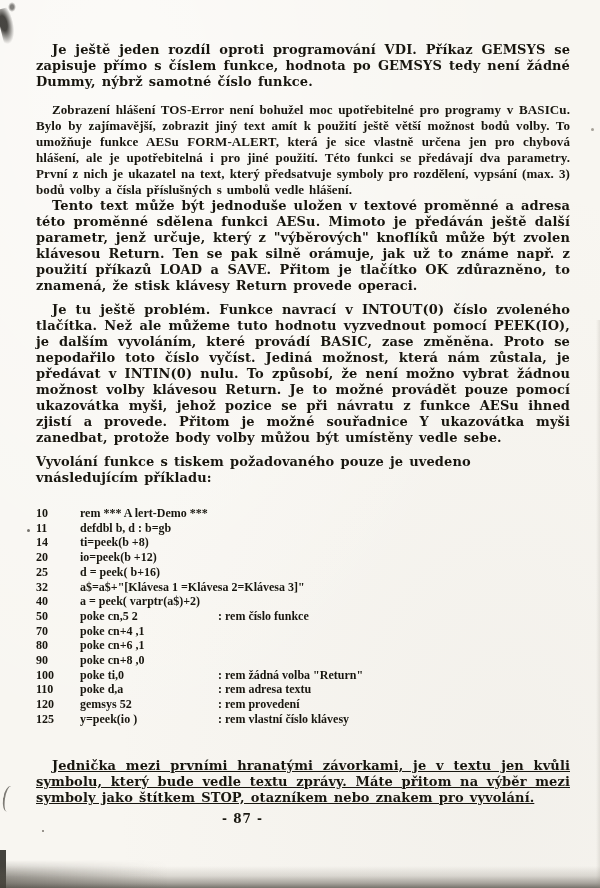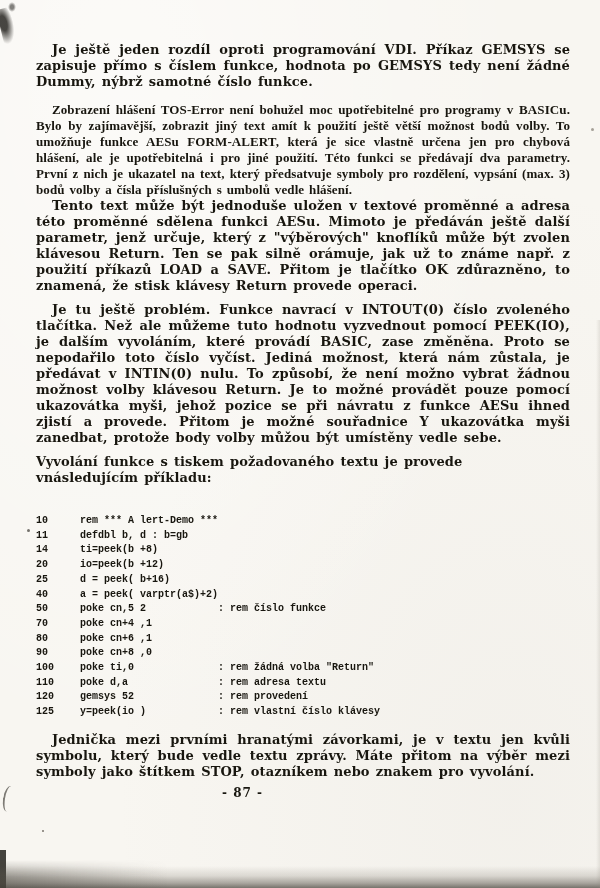--- a/index.html
+++ b/index.html
@@ -15,29 +15,29 @@
   .content{position:absolute;left:36px;top:42px;width:534px;}
   .para{
     font-size:13px;line-height:16px;font-weight:700;
     text-align:justify;text-indent:16px;word-spacing:1.5px;
     letter-spacing:.1px;margin:0;
   }
   .p2{margin-top:12px;font-family:Liberation Serif, serif;}
   .p4{margin-top:8px;}
   .intro{margin-top:8px;text-indent:0;text-align:left;}
   .code{
-    margin-top:28px;
-    font-family:Liberation Mono, monospace;
-    font-weight:700;font-size:10px;line-height:14.7px;
+    margin-top:20px;
+    font-family:Liberation Serif, serif;
+    font-weight:700;font-size:12px;line-height:14.7px;
   }
   .code-line{display:flex;white-space:pre;}
   .ln{width:44px;flex:0 0 44px;}
   .cd{min-width:138px;}
   .cm{}
-  .closing{margin-top:12px;}
+  .closing{margin-top:31px;text-decoration:underline;}
   .pagenum{
     margin-top:6px;margin-left:186px;
     font-size:12px;font-weight:700;letter-spacing:1px;
     font-family:"DejaVu Serif","Liberation Serif",serif;
   }
   
   .artifact{position:absolute;pointer-events:none;}
   .blob-tl{left:0;top:8px;width:14px;height:36px;
     background:radial-gradient(ellipse at 30% 40%, rgba(40,38,34,.85) 25%, rgba(40,38,34,0) 70%);
     transform:rotate(-14deg);}
@@ -60,28 +60,29 @@
   .edge-right{left:596px;top:320px;width:4px;height:568px;background:linear-gradient(to right, rgba(140,134,122,0), rgba(140,134,122,.18));}
 </style>
 </head>
 <body>
 
 <div class="content">
   <p class="para">Je ještě jeden rozdíl oproti programování VDI. Příkaz GEMSYS se zapisuje přímo s číslem funkce, hodnota po GEMSYS tedy není žádné Dummy, nýbrž samotné číslo funkce.</p>
   <p class="para p2">Zobrazení hlášení TOS-Error není bohužel moc upotřebitelné pro programy v BASICu. Bylo by zajímavější, zobrazit jiný text amít k použití ještě větší možnost bodů volby. To umožňuje funkce AESu FORM-ALERT, která je sice vlastně určena jen pro chybová hlášení, ale je upotřebitelná i pro jiné použití. Této funkci se předávají dva parametry. První z nich je ukazatel na text, který předsatvuje symboly pro rozdělení, vypsání (max. 3) bodů volby a čísla příslušných s umbolů vedle hlášení.</p>
   <p class="para">Tento text může být jednoduše uložen v textové proměnné a adresa této proměnné sdělena funkci AESu. Mimoto je předáván ještě další parametr, jenž určuje, který z "výběrových" knoflíků může být zvolen klávesou Return. Ten se pak silně orámuje, jak už to známe např. z použití příkazů LOAD a SAVE. Přitom je tlačítko OK zdůrazněno, to znamená, že stisk klávesy Return provede operaci.</p>
   <p class="para p4">Je tu ještě problém. Funkce navrací v INTOUT(0) číslo zvoleného tlačítka. Než ale můžeme tuto hodnotu vyzvednout pomocí PEEK(IO), je dalším vyvoláním, které provádí BASIC, zase změněna. Proto se nepodařilo toto číslo vyčíst. Jediná možnost, která nám zůstala, je předávat v INTIN(0) nulu. To způsobí, že není možno vybrat žádnou možnost volby klávesou Return. Je to možné provádět pouze pomocí ukazovátka myši, jehož pozice se při návratu z funkce AESu ihned zjistí a provede. Přitom je možné souřadnice Y ukazovátka myši zanedbat, protože body volby můžou být umístěny vedle sebe.</p>
-  <p class="para intro">Vyvolání funkce s tiskem požadovaného textu je provede vnásledujícím příkladu:</p>
+  <p class="para intro">Vyvolání funkce s tiskem požadovaného pouze je uvedeno vnásledujícím příkladu:</p>
 
   <div class="code">
     <div class="code-line"><span class="ln">10</span><span class="cd">rem *** A lert-Demo ***</span><span class="cm"></span></div>
     <div class="code-line"><span class="ln">11</span><span class="cd">defdbl b, d : b=gb</span><span class="cm"></span></div>
     <div class="code-line"><span class="ln">14</span><span class="cd">ti=peek(b +8)</span><span class="cm"></span></div>
     <div class="code-line"><span class="ln">20</span><span class="cd">io=peek(b +12)</span><span class="cm"></span></div>
     <div class="code-line"><span class="ln">25</span><span class="cd">d = peek( b+16)</span><span class="cm"></span></div>
+    <div class="code-line"><span class="ln">32</span><span class="cd">a$=a$+"[Klávesa 1 =Klávesa 2=Klávesa 3]"</span><span class="cm"></span></div>
     <div class="code-line"><span class="ln">40</span><span class="cd">a = peek( varptr(a$)+2)</span><span class="cm"></span></div>
     <div class="code-line"><span class="ln">50</span><span class="cd">poke cn,5 2</span><span class="cm">: rem číslo funkce</span></div>
     <div class="code-line"><span class="ln">70</span><span class="cd">poke cn+4 ,1</span><span class="cm"></span></div>
     <div class="code-line"><span class="ln">80</span><span class="cd">poke cn+6 ,1</span><span class="cm"></span></div>
     <div class="code-line"><span class="ln">90</span><span class="cd">poke cn+8 ,0</span><span class="cm"></span></div>
     <div class="code-line"><span class="ln">100</span><span class="cd">poke ti,0</span><span class="cm">: rem žádná volba "Return"</span></div>
     <div class="code-line"><span class="ln">110</span><span class="cd">poke d,a</span><span class="cm">: rem adresa textu</span></div>
     <div class="code-line"><span class="ln">120</span><span class="cd">gemsys 52</span><span class="cm">: rem provedení</span></div>
     <div class="code-line"><span class="ln">125</span><span class="cd">y=peek(io )</span><span class="cm">: rem vlastní číslo klávesy</span></div>
   </div>

